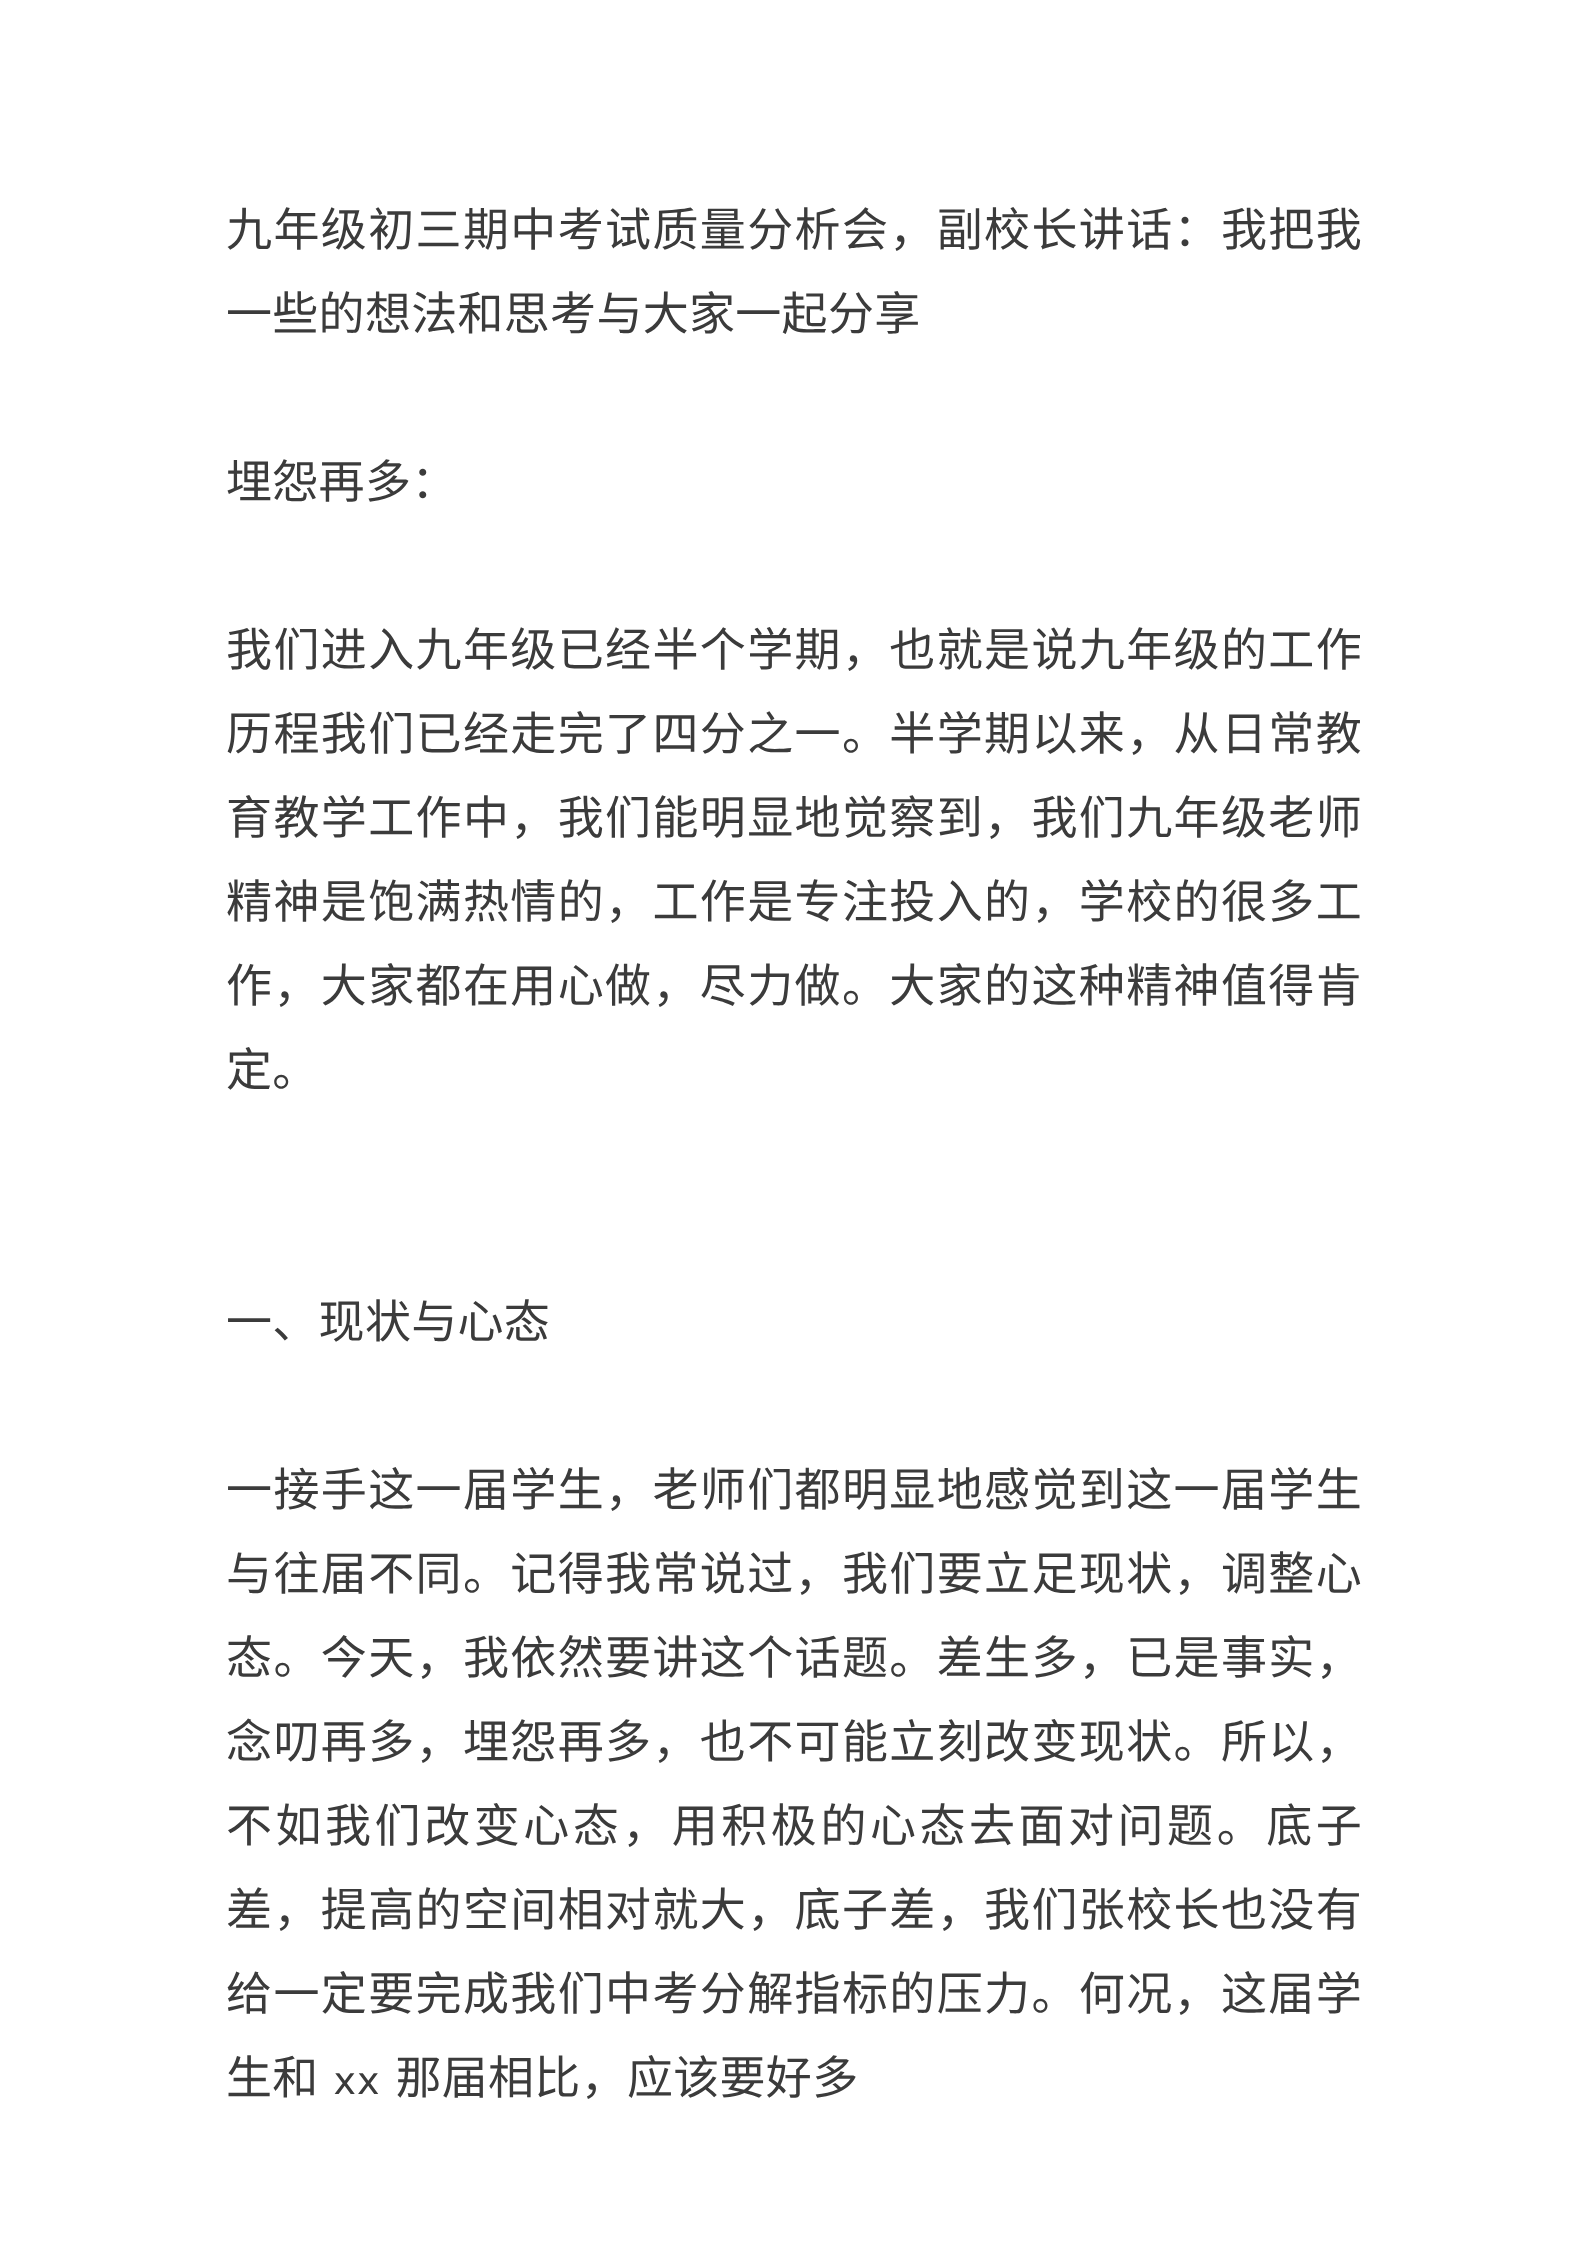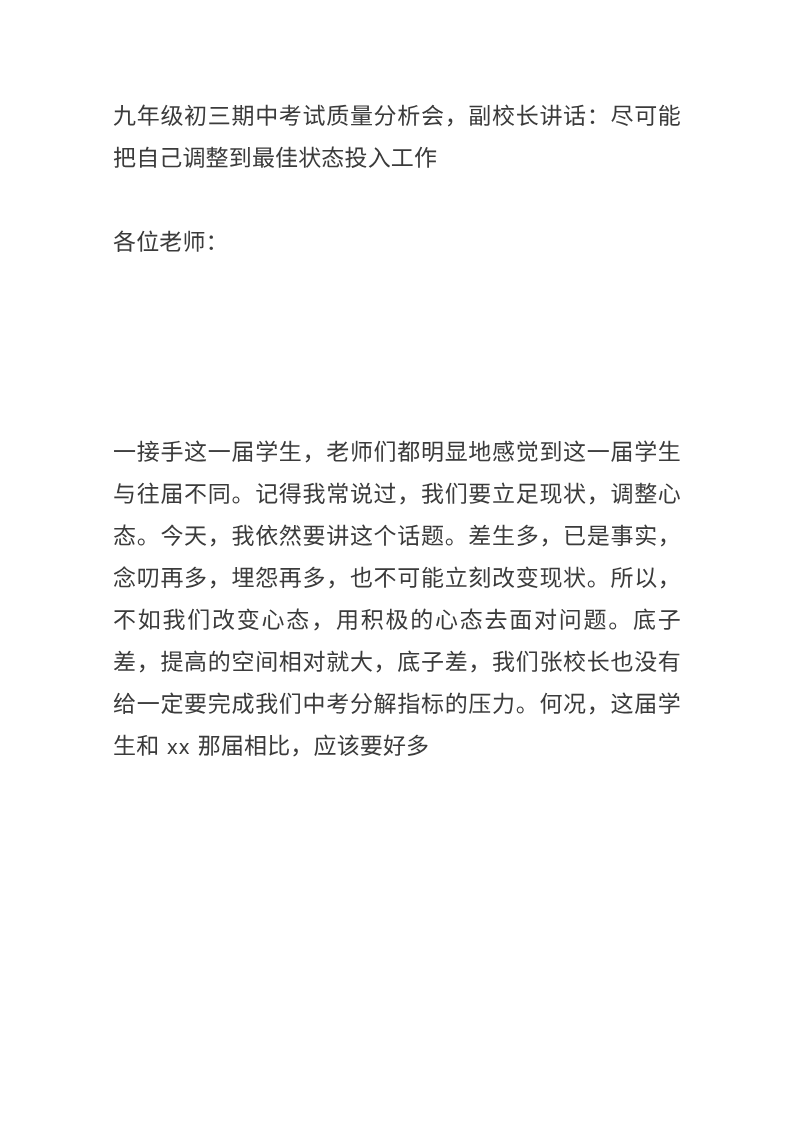--- a/index.html
+++ b/index.html
@@ -66,34 +66,36 @@
 </style>
 </head>
 <body>
 
 <div id="page">
   <div id="text-column">
 
     <div class="gap-line"></div>
     <div style="height:53px"></div>
 
-    <p class="para title-block">九年级初三期中考试质量分析会，副校长讲话：尽可能把自己调整到最佳状态投入工作</p>
+    <p class="para title-block">九年级初三期中考试质量分析会，副校长讲话：我把我一些的想法和思考与大家一起分享</p>
 
     <div class="gap-line"></div>
 
-    <p class="para">各位老师：</p>
+    <p class="para">埋怨再多：</p>
+
+    <div class="gap-line"></div>
+
+    <p class="para">我们进入九年级已经半个学期，也就是说九年级的工作历程我们已经走完了四分之一。半学期以来，从日常教育教学工作中，我们能明显地觉察到，我们九年级老师精神是饱满热情的，工作是专注投入的，学校的很多工作，大家都在用心做，尽力做。大家的这种精神值得肯定。</p>
 
     <div class="gap-line"></div>
 
 
     <div class="gap-line"></div>
 
-
-    <div class="gap-line"></div>
-
+    <p class="para">一、现状与心态</p>
 
     <div class="gap-line"></div>
 
     <div id="tail-clip">
       <p class="para"><span>一接手这一届学生，老师们都明显地感觉到这一届学生与往届不同。记得我常说过，我们要立足现状，调整心态。今天，我依然要讲这个话题。差生多，已是事实，念叨再多，埋怨再多，也不可能立刻改变现状。所以，不如我们改变心态，用积极的心态去面对问题。底子差，提高的空间相对就大，底子差，我们张校长也没有给一定要完成我们中考分解指标的压力。何况，这届学生和 </span><span class="latin">xx</span><span> 那届相比，应该要好多</span></p>
     </div>
 
   </div>
 </div>
 

